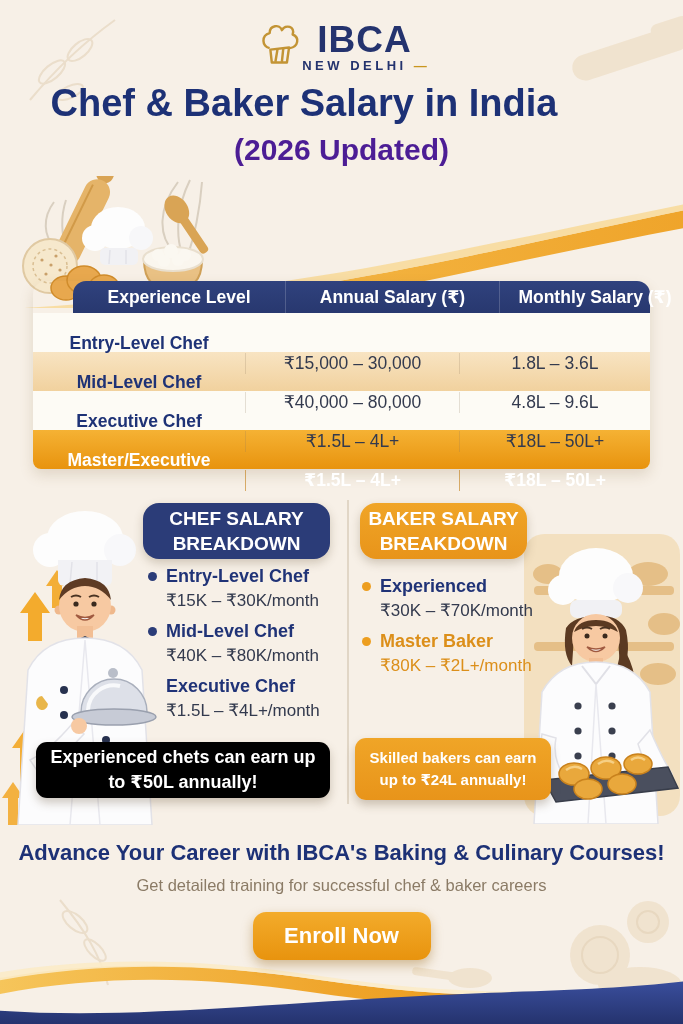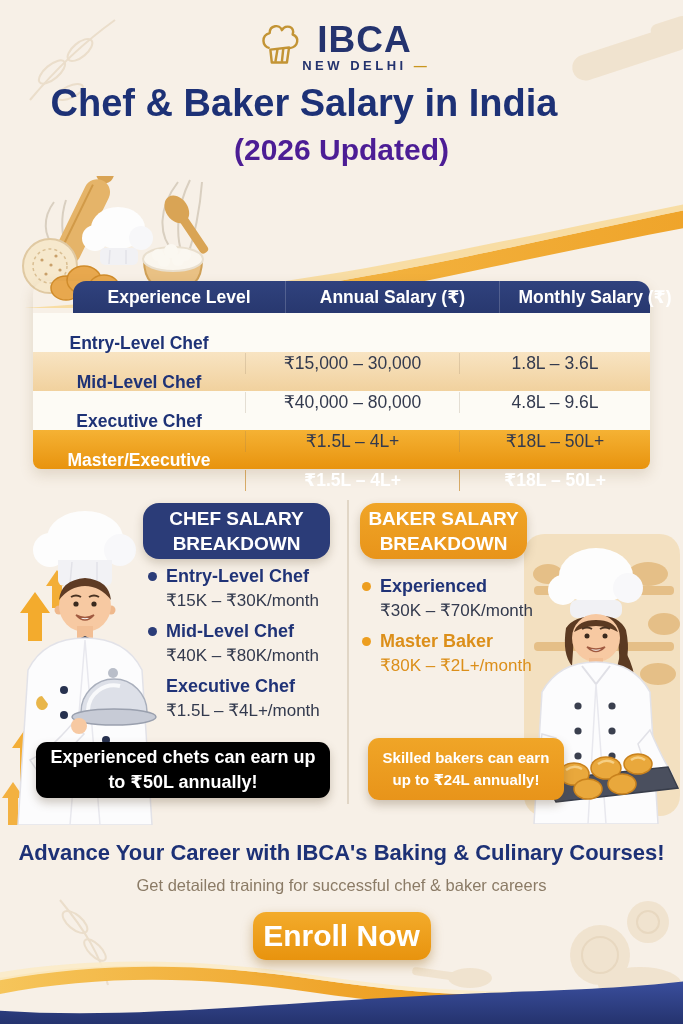--- a/index.html
+++ b/index.html
@@ -51,28 +51,28 @@
   .dot-navy{background:#2B3C78;}
   .dot-gold{background:#ED9E1F;}
   .dot-hidden{visibility:hidden;}
   .bd-range{font-size:17px;color:#333A4E;padding-left:18px;margin-top:3px;}
   .hl-gold .bd-role{color:#DC8F1A;}
   .hl-gold .bd-range{color:#DC8F1A;}
 
   .callout{z-index:4;border-radius:11px;color:#fff;font-weight:800;text-align:center;
            display:flex;align-items:center;justify-content:center;box-shadow:0 5px 10px rgba(90,70,40,.28);}
   .chef-callout{left:36px;top:742px;width:294px;height:56px;background:#000000;font-size:18px;line-height:25px;padding:0 10px;box-sizing:border-box;}
-  .baker-callout{left:368px;top:738px;width:196px;height:62px;background:linear-gradient(#F0A527,#E8941A);font-size:15px;line-height:22px;padding:0 8px;box-sizing:border-box;}
+  .baker-callout{left:355px;top:738px;width:196px;height:62px;background:linear-gradient(#F0A527,#E8941A);font-size:15px;line-height:22px;padding:0 8px;box-sizing:border-box;}
 
   
   .f-headline{top:840px;left:0;width:683px;text-align:center;font-size:22px;font-weight:800;color:#1D3176;z-index:5;}
   .f-subtext{top:876px;left:0;width:683px;text-align:center;font-size:16.5px;color:#8B7B66;z-index:5;}
   .enroll-btn{top:912px;left:50%;transform:translateX(-50%);width:178px;height:48px;z-index:6;
               background:linear-gradient(#F3AB2B,#E8930E);border:none;border-radius:13px;
-              color:#fff;font-size:30px;font-weight:800;font-family:inherit;cursor:pointer;
+              color:#fff;font-size:22px;font-weight:800;font-family:inherit;cursor:pointer;
               box-shadow:0 5px 12px rgba(150,100,20,.4);display:flex;align-items:center;justify-content:center;}
 
   .z0{z-index:0}.z1{z-index:1}.z2{z-index:2}.z3{z-index:3}
 </style>
 </head>
 <body>
 
 <div class="canvas">
 
   <svg class="abs z0" width="683" height="1024" viewBox="0 0 683 1024">

